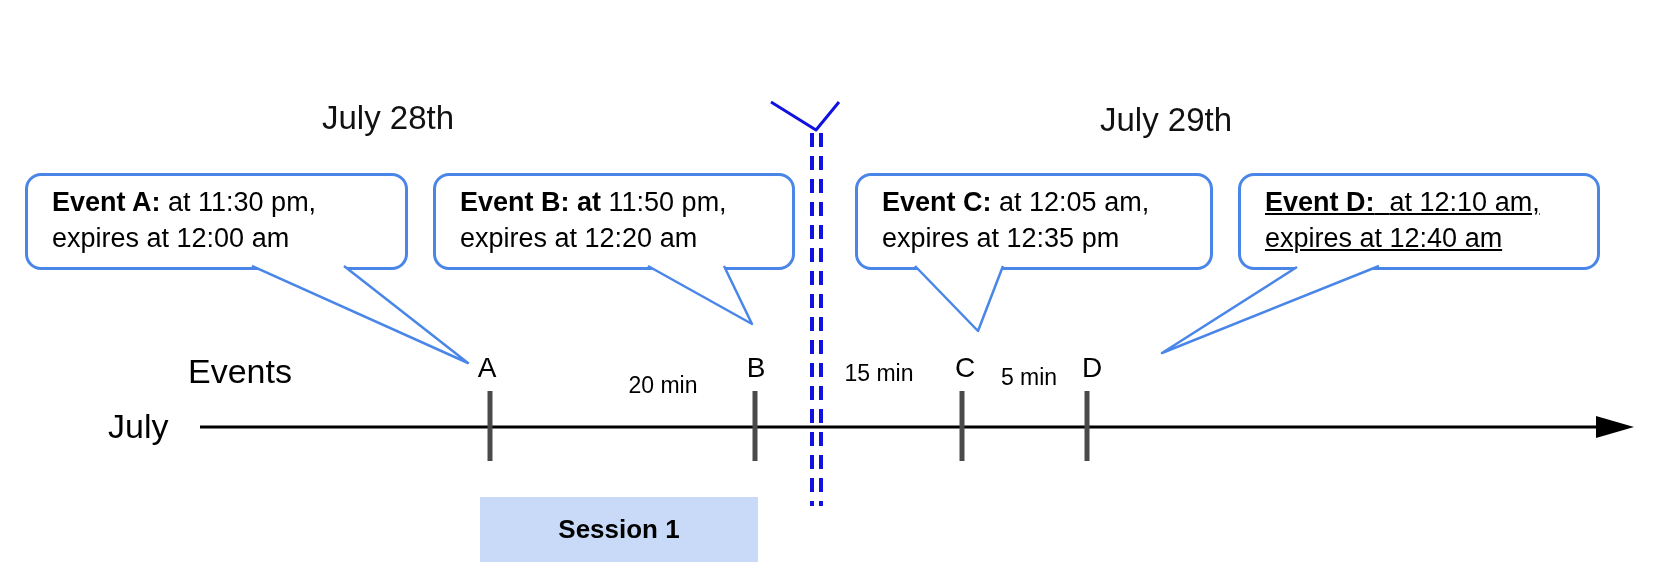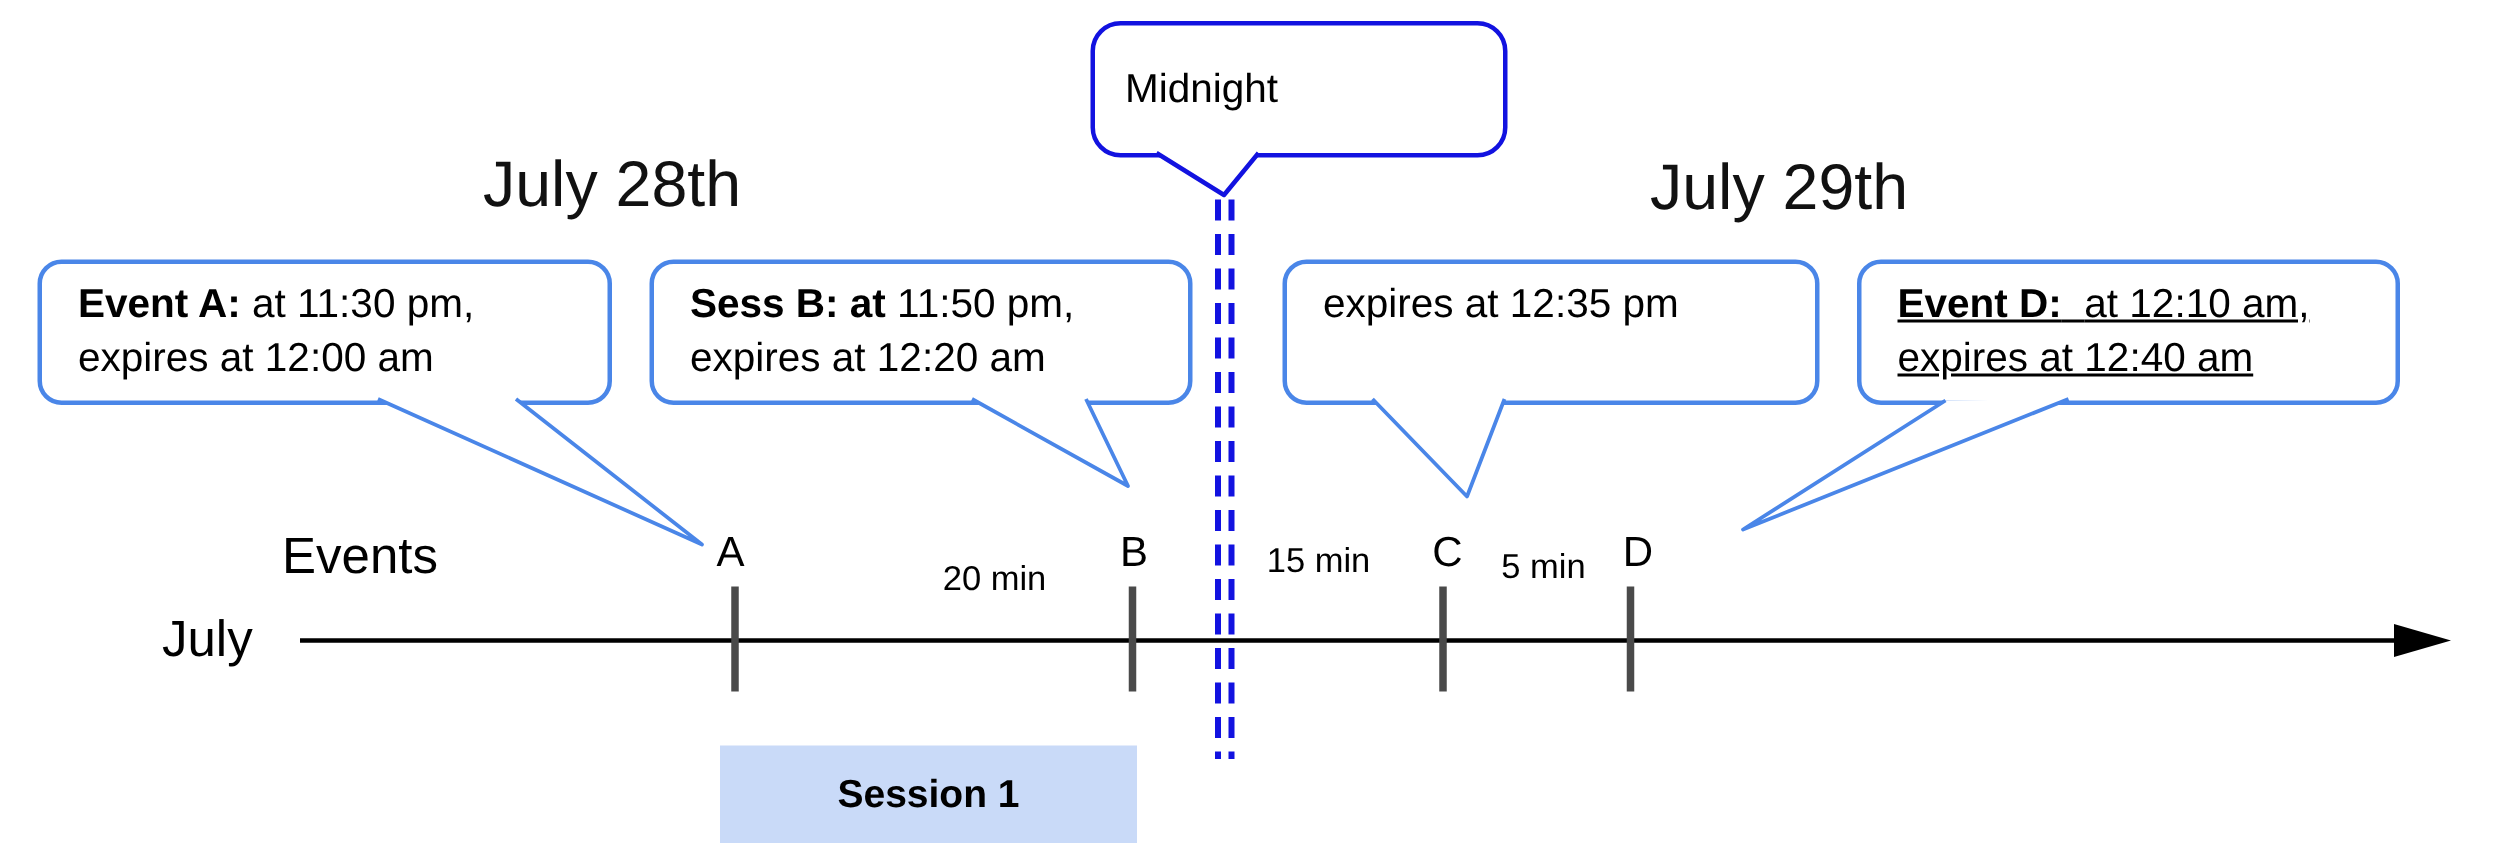--- a/index.html
+++ b/index.html
@@ -1,21 +1,21 @@
 <!DOCTYPE html>
 <html><head>
 <meta charset="utf-8">
 <style>
   * { margin:0; padding:0; box-sizing:border-box; }
   html,body { background:#ffffff; }
   body { font-family:"Liberation Sans", sans-serif; color:#000; }
   #canvas { position:relative; width:1668px; height:578px; background:#fff; overflow:hidden; }
 
   
-  .date-label { position:absolute; top:99px; font-size:43px; color:#111; white-space:nowrap; }
+  .date-label { position:absolute; top:99px; font-size:33px; color:#111; white-space:nowrap; }
   #july28 { left:322px; }
   #july29 { left:1100px; top:101px; }
 
   
   #midnight-box {
     position:absolute; left:727px; top:14px; width:278px; height:91px;
     border:3px solid #1212e0; border-radius:20px; background:#fff; z-index:3;
     display:flex; align-items:center; padding-left:20px;
     font-size:27px;
   }
@@ -71,38 +71,36 @@
 
     <line x1="490" y1="391" x2="490" y2="461" stroke="#4a4a4a" stroke-width="5"></line>
     <line x1="755" y1="391" x2="755" y2="461" stroke="#4a4a4a" stroke-width="5"></line>
     <line x1="962" y1="391" x2="962" y2="461" stroke="#4a4a4a" stroke-width="5"></line>
     <line x1="1087" y1="391" x2="1087" y2="461" stroke="#4a4a4a" stroke-width="5"></line>
 
     <line x1="812" y1="133" x2="812" y2="506" stroke="#1212e0" stroke-width="4" stroke-dasharray="14 9"></line>
     <line x1="821" y1="133" x2="821" y2="506" stroke="#1212e0" stroke-width="4" stroke-dasharray="14 9"></line>
   </svg>
 
-  <div id="midnight-box">
-    <span>Midnight</span>
-  </div>
 
   <div class="callout" id="callout-a">
     <div class="txt">
       <div><b>Event A:</b> <span>at 11:30 pm,</span></div>
       <div>expires at 12:00 am</div>
     </div>
   </div>
   <div class="callout" id="callout-b">
     <div class="txt">
-      <div><b>Sess B: at</b> <span>11:50 pm,</span></div>
+      <div><b>Event B: at</b> <span>11:50 pm,</span></div>
       <div>expires at 12:20 am</div>
     </div>
   </div>
   <div class="callout" id="callout-c">
     <div class="txt">
+      <div><b>Event C:</b> <span>at 12:05 am,</span></div>
       <div>expires at 12:35 pm</div>
     </div>
   </div>
   <div class="callout" id="callout-d">
     <div class="txt">
       <div><b>Event D:</b>&nbsp; <span>at 12:10 am,</span></div>
       <div>expires at 12:40 am</div>
     </div>
   </div>
 

